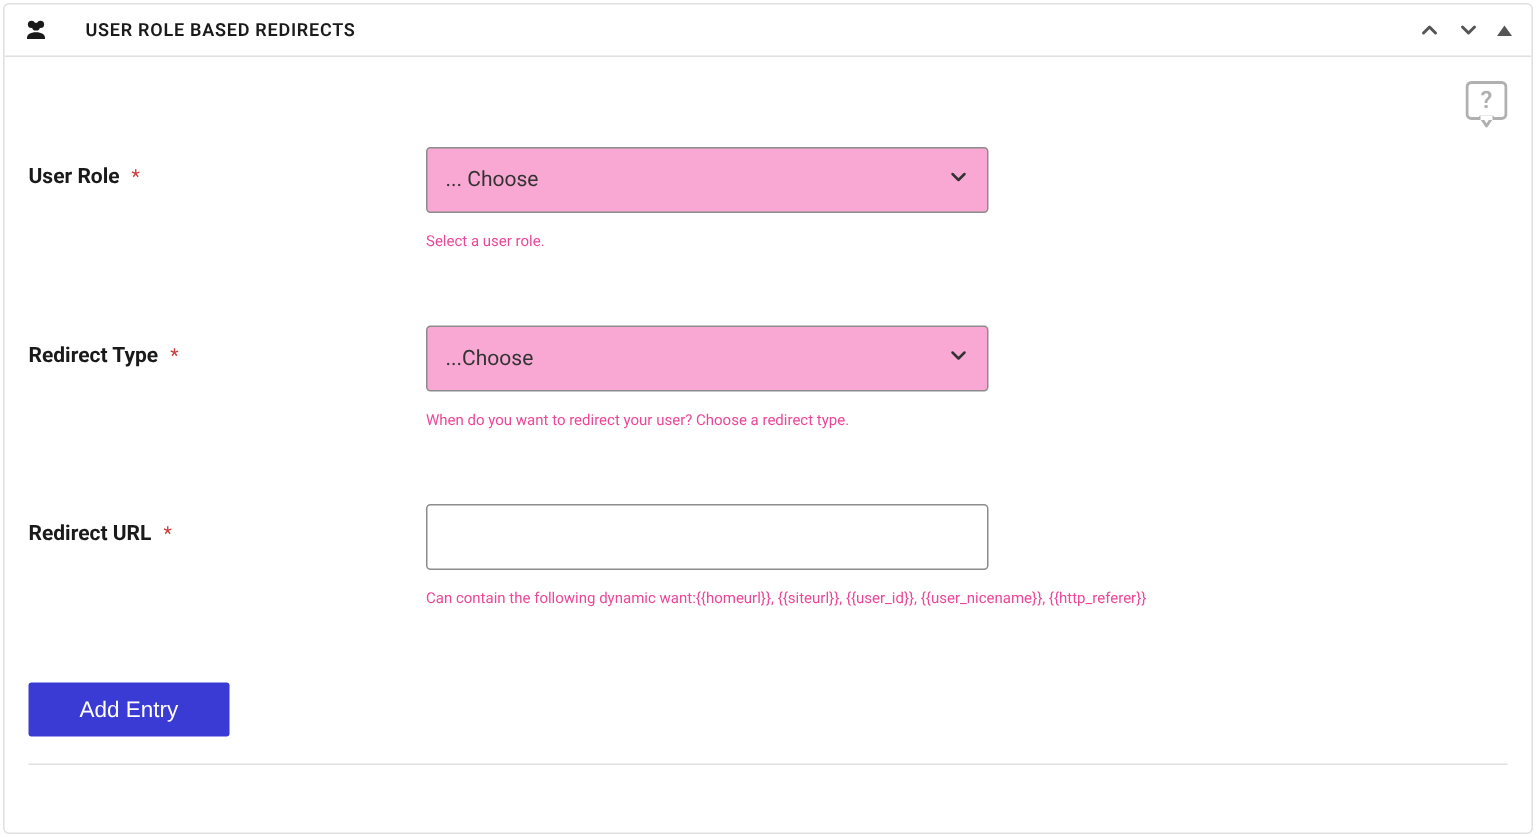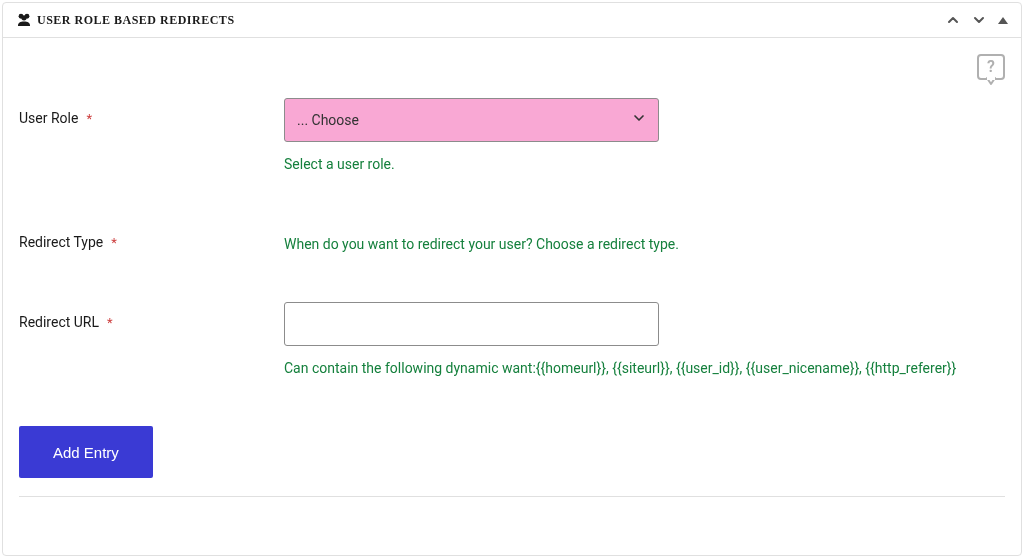--- a/index.html
+++ b/index.html
@@ -24,22 +24,21 @@
     .panel-header {
       display: flex;
       align-items: center;
       justify-content: space-between;
       padding: 8px 12px;
       border-bottom: 1px solid #e0e0e0;
     }
     .panel-header-left {
       display: flex;
       align-items: center;
-      gap: 4px;
-      font-family: Liberation Serif, serif;
+      gap: 24px;
     }
     .panel-title {
       font-size: 12px;
       font-weight: 600;
       letter-spacing: 0.5px;
       color: #1a1a1a;
     }
     .panel-header-right {
       display: flex;
       align-items: center;
@@ -71,21 +70,21 @@
     .form-row.last {
     }
     .form-label-col {
       width: 265px;
       padding-top: 12px;
       display: flex;
       align-items: center;
     }
     .form-label {
       font-size: 14px;
-      font-weight: 400;
+      font-weight: 700;
       color: #1a1a1a;
     }
     .required-star {
       color: #cc3b3b;
       margin-left: 8px;
       font-size: 13px;
     }
     .form-field-col {
       flex: 1;
     }
@@ -118,30 +117,30 @@
       width: 375px;
       height: 44px;
       border: 1px solid #8c8c8c;
       border-radius: 3px;
       padding: 0 12px;
       font-size: 14px;
       color: #333;
       background: #fff;
     }
     .helper-text {
-      font-size: 14px;
-      color: #15803d;
+      font-size: 10px;
+      color: #ec4899;
       margin-top: 14px;
     }
     .add-button {
       background: #3a3ad4;
       color: #fff;
       border: none;
       padding: 0 34px;
-      height: 52px;
+      height: 36px;
       font-size: 15px;
       border-radius: 2px;
       cursor: pointer;
       font-weight: 400;
     }
     .divider {
       border: none;
       border-top: 1px solid #e0e0e0;
       margin-top: 18px;
     }
@@ -213,20 +212,30 @@
         <div class="helper-text">Select a user role.</div>
       </div>
     </div>
 
     <div class="form-row">
       <div class="form-label-col">
         <span class="form-label">Redirect Type</span>
         <span class="required-star">*</span>
       </div>
       <div class="form-field-col">
+        <div class="select-wrap">
+          <div class="select-box">
+            <span>...Choose</span>
+          </div>
+          <span class="select-caret">
+            <svg width="16" height="16" viewBox="0 0 24 24" fill="none" stroke="#333" stroke-width="2.5" stroke-linecap="round" stroke-linejoin="round">
+              <polyline points="6 9 12 15 18 9"></polyline>
+            </svg>
+          </span>
+        </div>
         <div class="helper-text">When do you want to redirect your user? Choose a redirect type.</div>
       </div>
     </div>
 
     <div class="form-row last">
       <div class="form-label-col">
         <span class="form-label">Redirect URL</span>
         <span class="required-star">*</span>
       </div>
       <div class="form-field-col">

